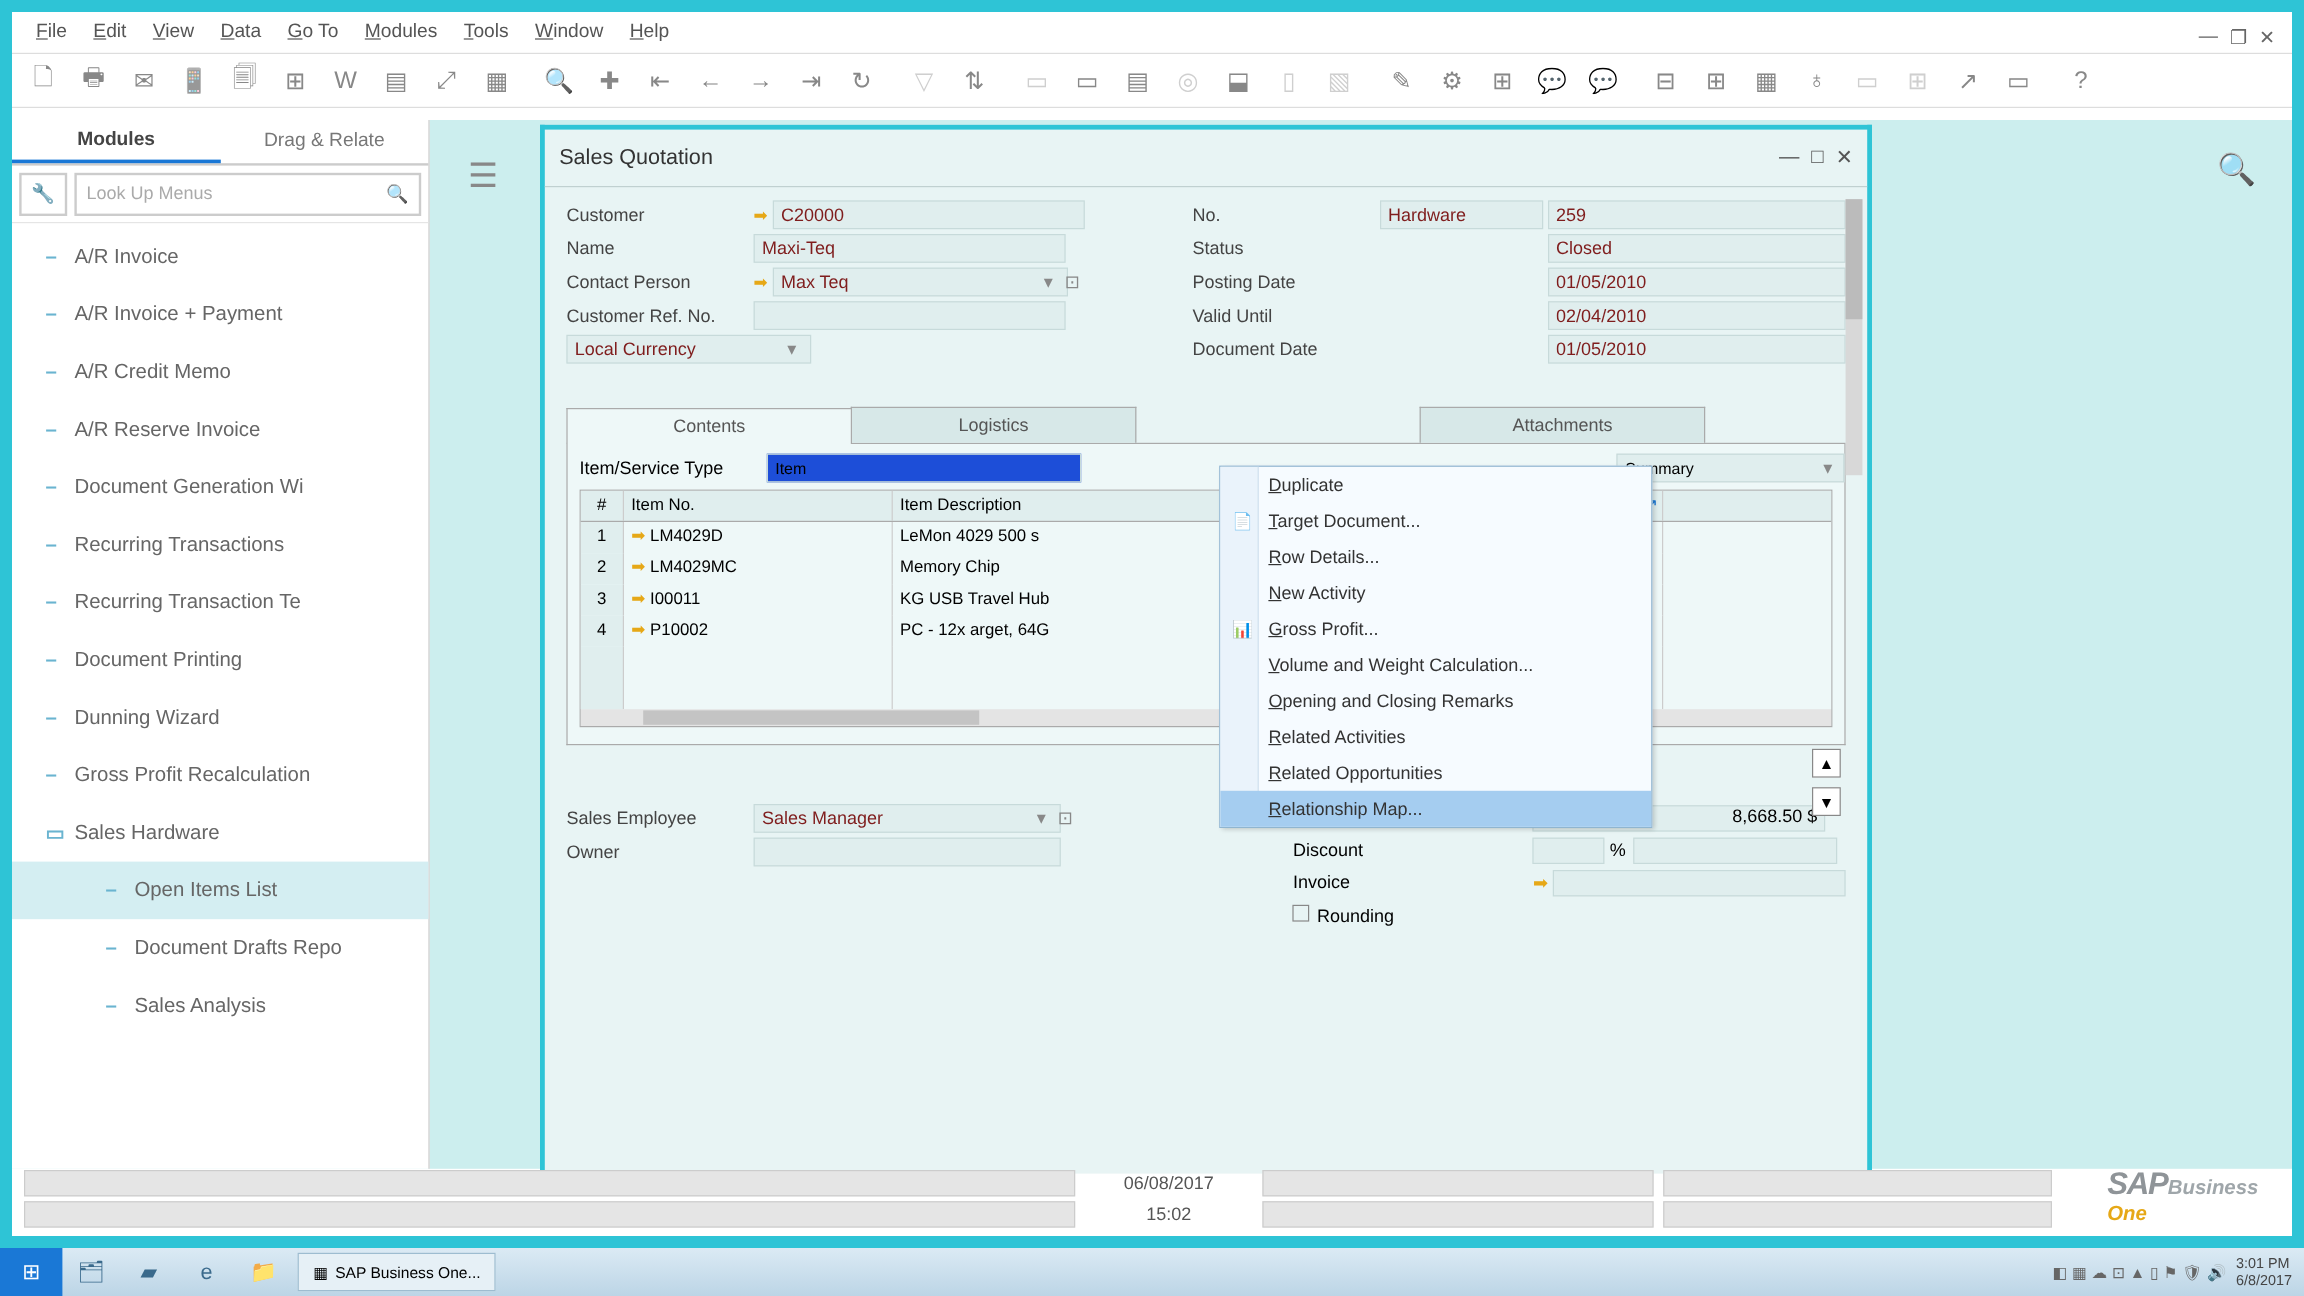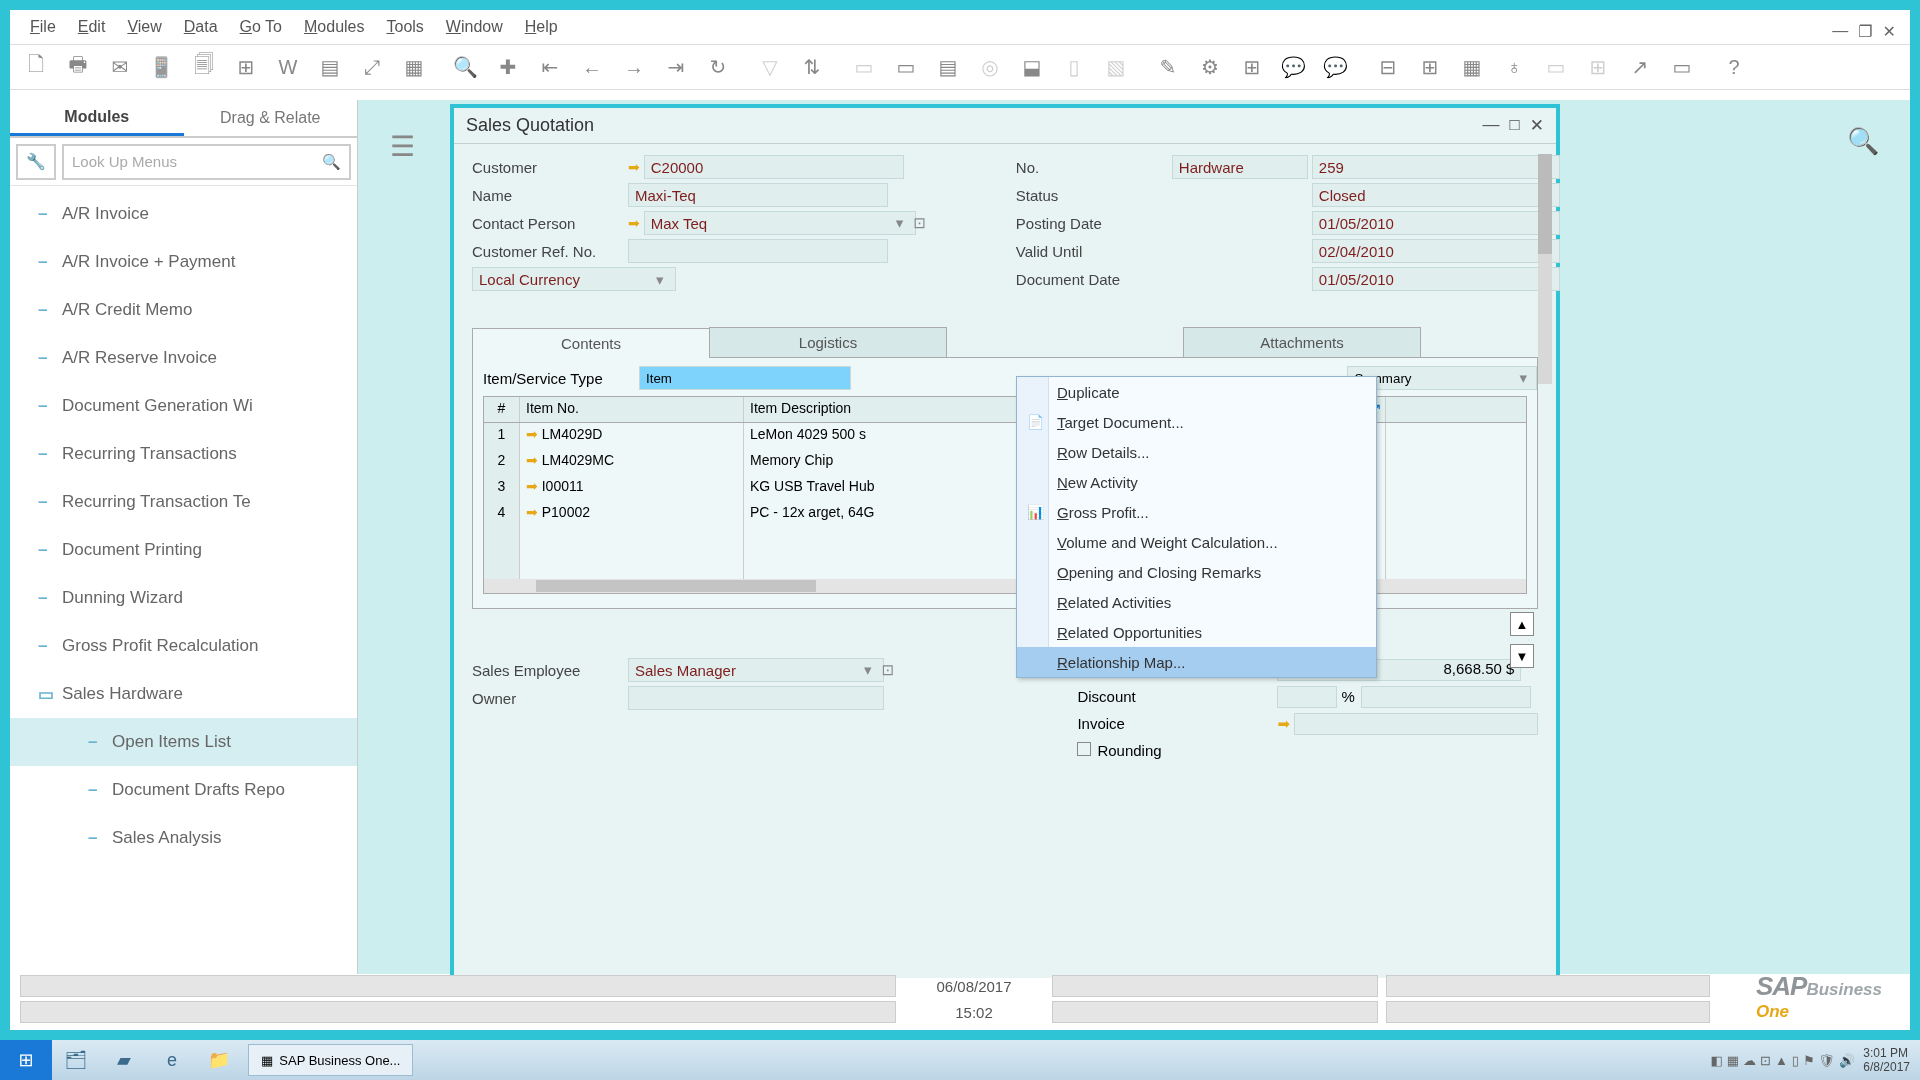--- a/index.html
+++ b/index.html
@@ -33,21 +33,21 @@
 .tree-item { display: flex; align-items: center; height: 48px; padding: 0 10px 0 28px; font-size: 17px; color: #666; cursor: pointer; white-space: nowrap; overflow: hidden; }
 .tree-item.sub2 { padding-left: 78px; }
 .tree-item.selected { background: #d4eef2; }
 .tree-icon { width: 24px; color: #6ab4d0; font-weight: bold; }
 .tree-icon.folder { color: #6ab4d0; }
 
 .hamburger { position: absolute; top: 30px; left: 380px; font-size: 28px; color: #888; cursor: pointer; }
 .right-mag { position: absolute; top: 26px; right: 30px; font-size: 26px; color: #888; cursor: pointer; }
 
 .form-window { position: absolute; top: 4px; left: 440px; width: 1110px; height: 100%; background: #e8f4f4; border: 4px solid #2ec4d6; border-bottom: none; }
-.form-titlebar { height: 36px; display: flex; align-items: center; padding: 0 12px; font-size: 18px; color: #333; border-bottom: 1px solid #c0d0d0; }
+.form-titlebar { height: 48px; display: flex; align-items: center; padding: 0 12px; font-size: 18px; color: #333; border-bottom: 1px solid #c0d0d0; }
 .form-titlebar .win-ctl { margin-left: auto; display: flex; gap: 10px; font-size: 17px; color: #555; }
 .form-body { padding: 10px 18px 0 18px; position: relative; height: calc(100% - 36px); }
 .form-scroll { position: absolute; top: 10px; right: 4px; width: 14px; height: 230px; background: #d8d8d8; }
 .form-scroll .thumb { background: #bbb; height: 100px; }
 
 .header-grid { display: flex; gap: 90px; }
 .col { display: flex; flex-direction: column; gap: 2px; }
 .fld { display: flex; align-items: center; height: 26px; font-size: 15px; }
 .fld label { width: 156px; color: #444; }
 .fld .arrow { color: #e6a817; font-size: 14px; margin-right: 4px; }
@@ -56,21 +56,21 @@
 .fld .mid { width: 242px; }
 .dd-caret { margin-left: -20px; color: #888; pointer-events: none; }
 
 .tabs { display: flex; margin-top: 35px; border-bottom: 1px solid #aaa; background: #e8f4f4; }
 .tab { width: 238px; height: 30px; display: flex; align-items: center; justify-content: center; font-size: 15px; color: #555; border: 1px solid #aaa; border-bottom: none; background: #d7e8e8; margin-right: -1px; }
 .tab.active { background: #eef8f8; position: relative; top: 1px; }
 
 .lines-area { border: 1px solid #aaa; border-top: none; background: #eef8f8; padding: 8px 10px 14px 10px; }
 .type-row { display: flex; align-items: center; font-size: 15px; margin-bottom: 6px; }
 .type-row .lbl { width: 156px; }
-.type-row .sel { width: 212px; height: 24px; border: 1px solid #c7dada; background: #7dd3fc; padding: 0 6px; }
+.type-row .sel { width: 262px; height: 24px; border: 1px solid #c7dada; background: #1d4ed8; padding: 0 6px; }
 .type-row .summary { margin-left: auto; display: flex; align-items: center; }
 .type-row .summary .sel2 { width: 190px; height: 24px; border: 1px solid #c7dada; background: #e0eeee; padding: 0 6px; }
 
 .grid { border: 1px solid #aaa; }
 .ghead { display: flex; background: #e0eeee; font-size: 14px; border-bottom: 1px solid #aaa; height: 26px; }
 .ghead div, .grow div { border-right: 1px solid #ccc; padding: 3px 6px; overflow: hidden; white-space: nowrap; }
 .c0 { width: 36px; text-align: center; }
 .c1 { width: 224px; }
 .c2 { width: 352px; }
 .c3 { width: 224px; }
@@ -288,21 +288,21 @@
                 <span class="arrow">➡</span>
                 <input value="C20000" style="">
               </div>
             <div class="fld">
                 <label>Name</label>
                 <input value="Maxi-Teq" style="">
               </div>
             <div class="fld">
                 <label>Contact Person</label>
                 <span class="arrow">➡</span>
-                <input style="width: 272px;" value="Max Teq">
+                <input style="width: 246px;" value="Max Teq">
                 <span class="dd-caret">▾</span>
                 <span style="margin-left:10px;color:#888">⊡</span>
               </div>
             <div class="fld">
                 <label>Customer Ref. No.</label>
                 <input value="" style="">
               </div>
             <div class="fld">
                 <label></label>
                 <div style="margin-left:-156px"><input class="pseudo-input" style="width: 204px;" value="Local Currency"><span class="dd-caret">▾</span></div>

